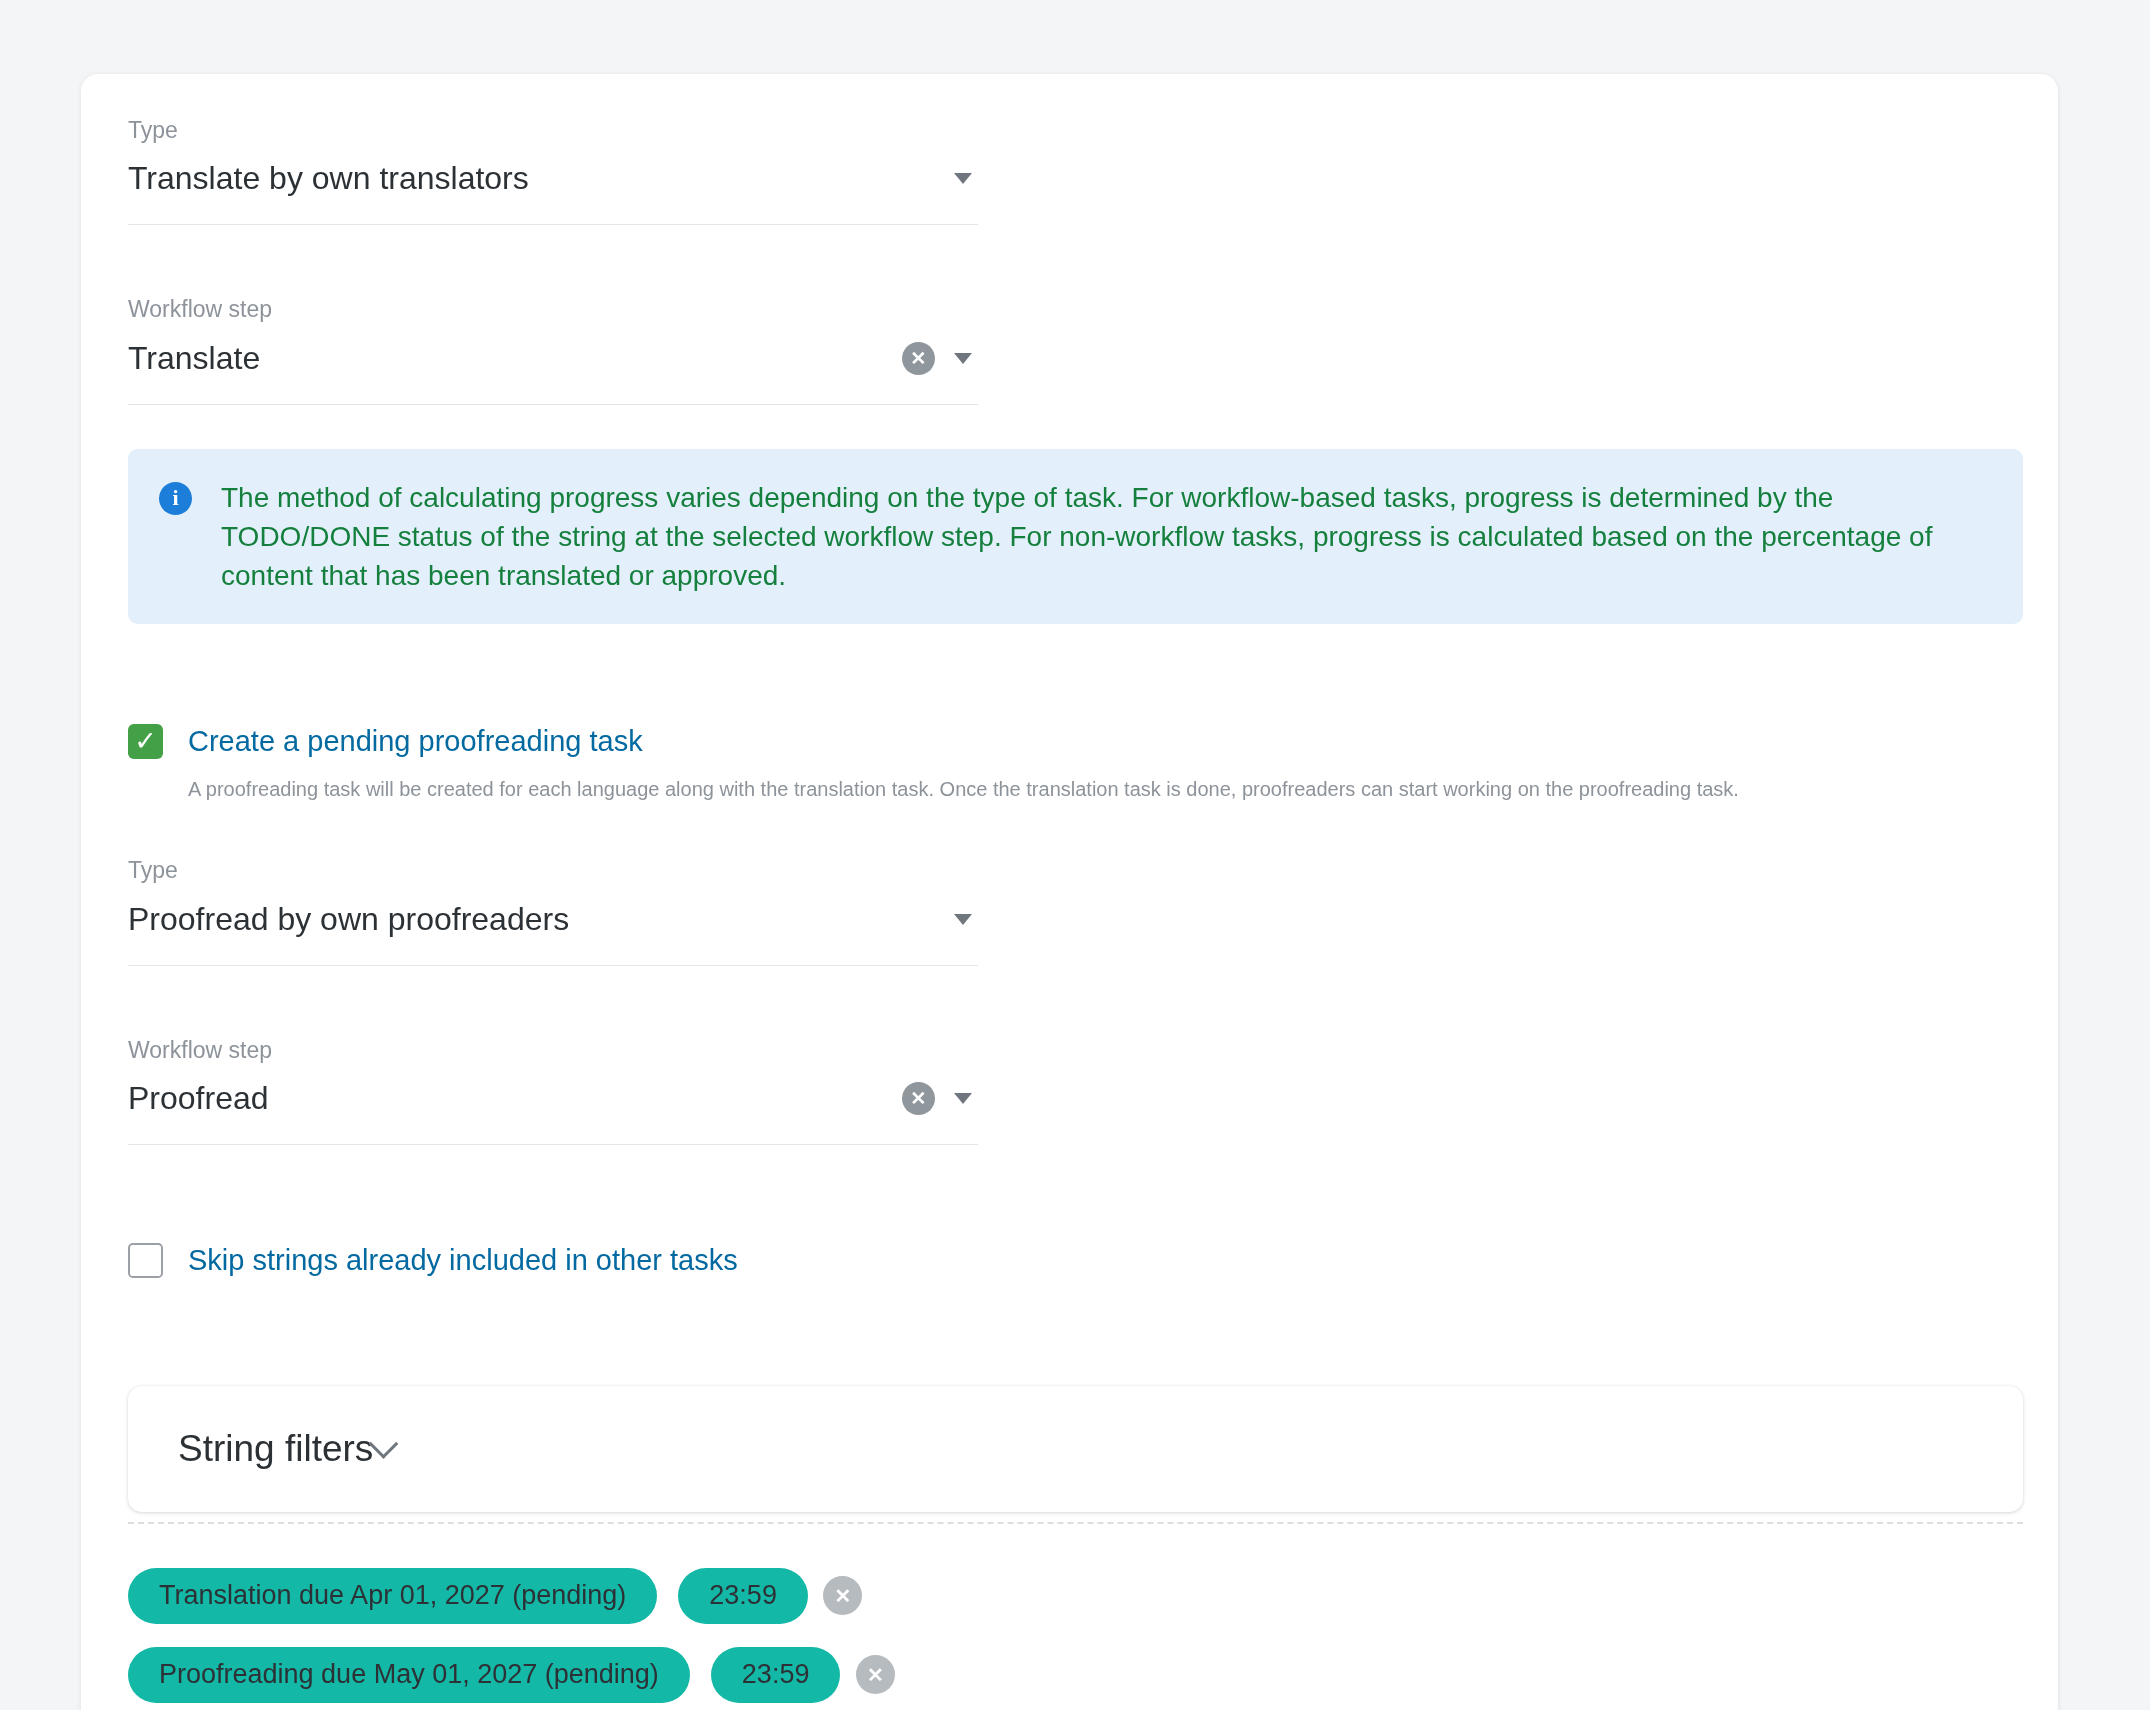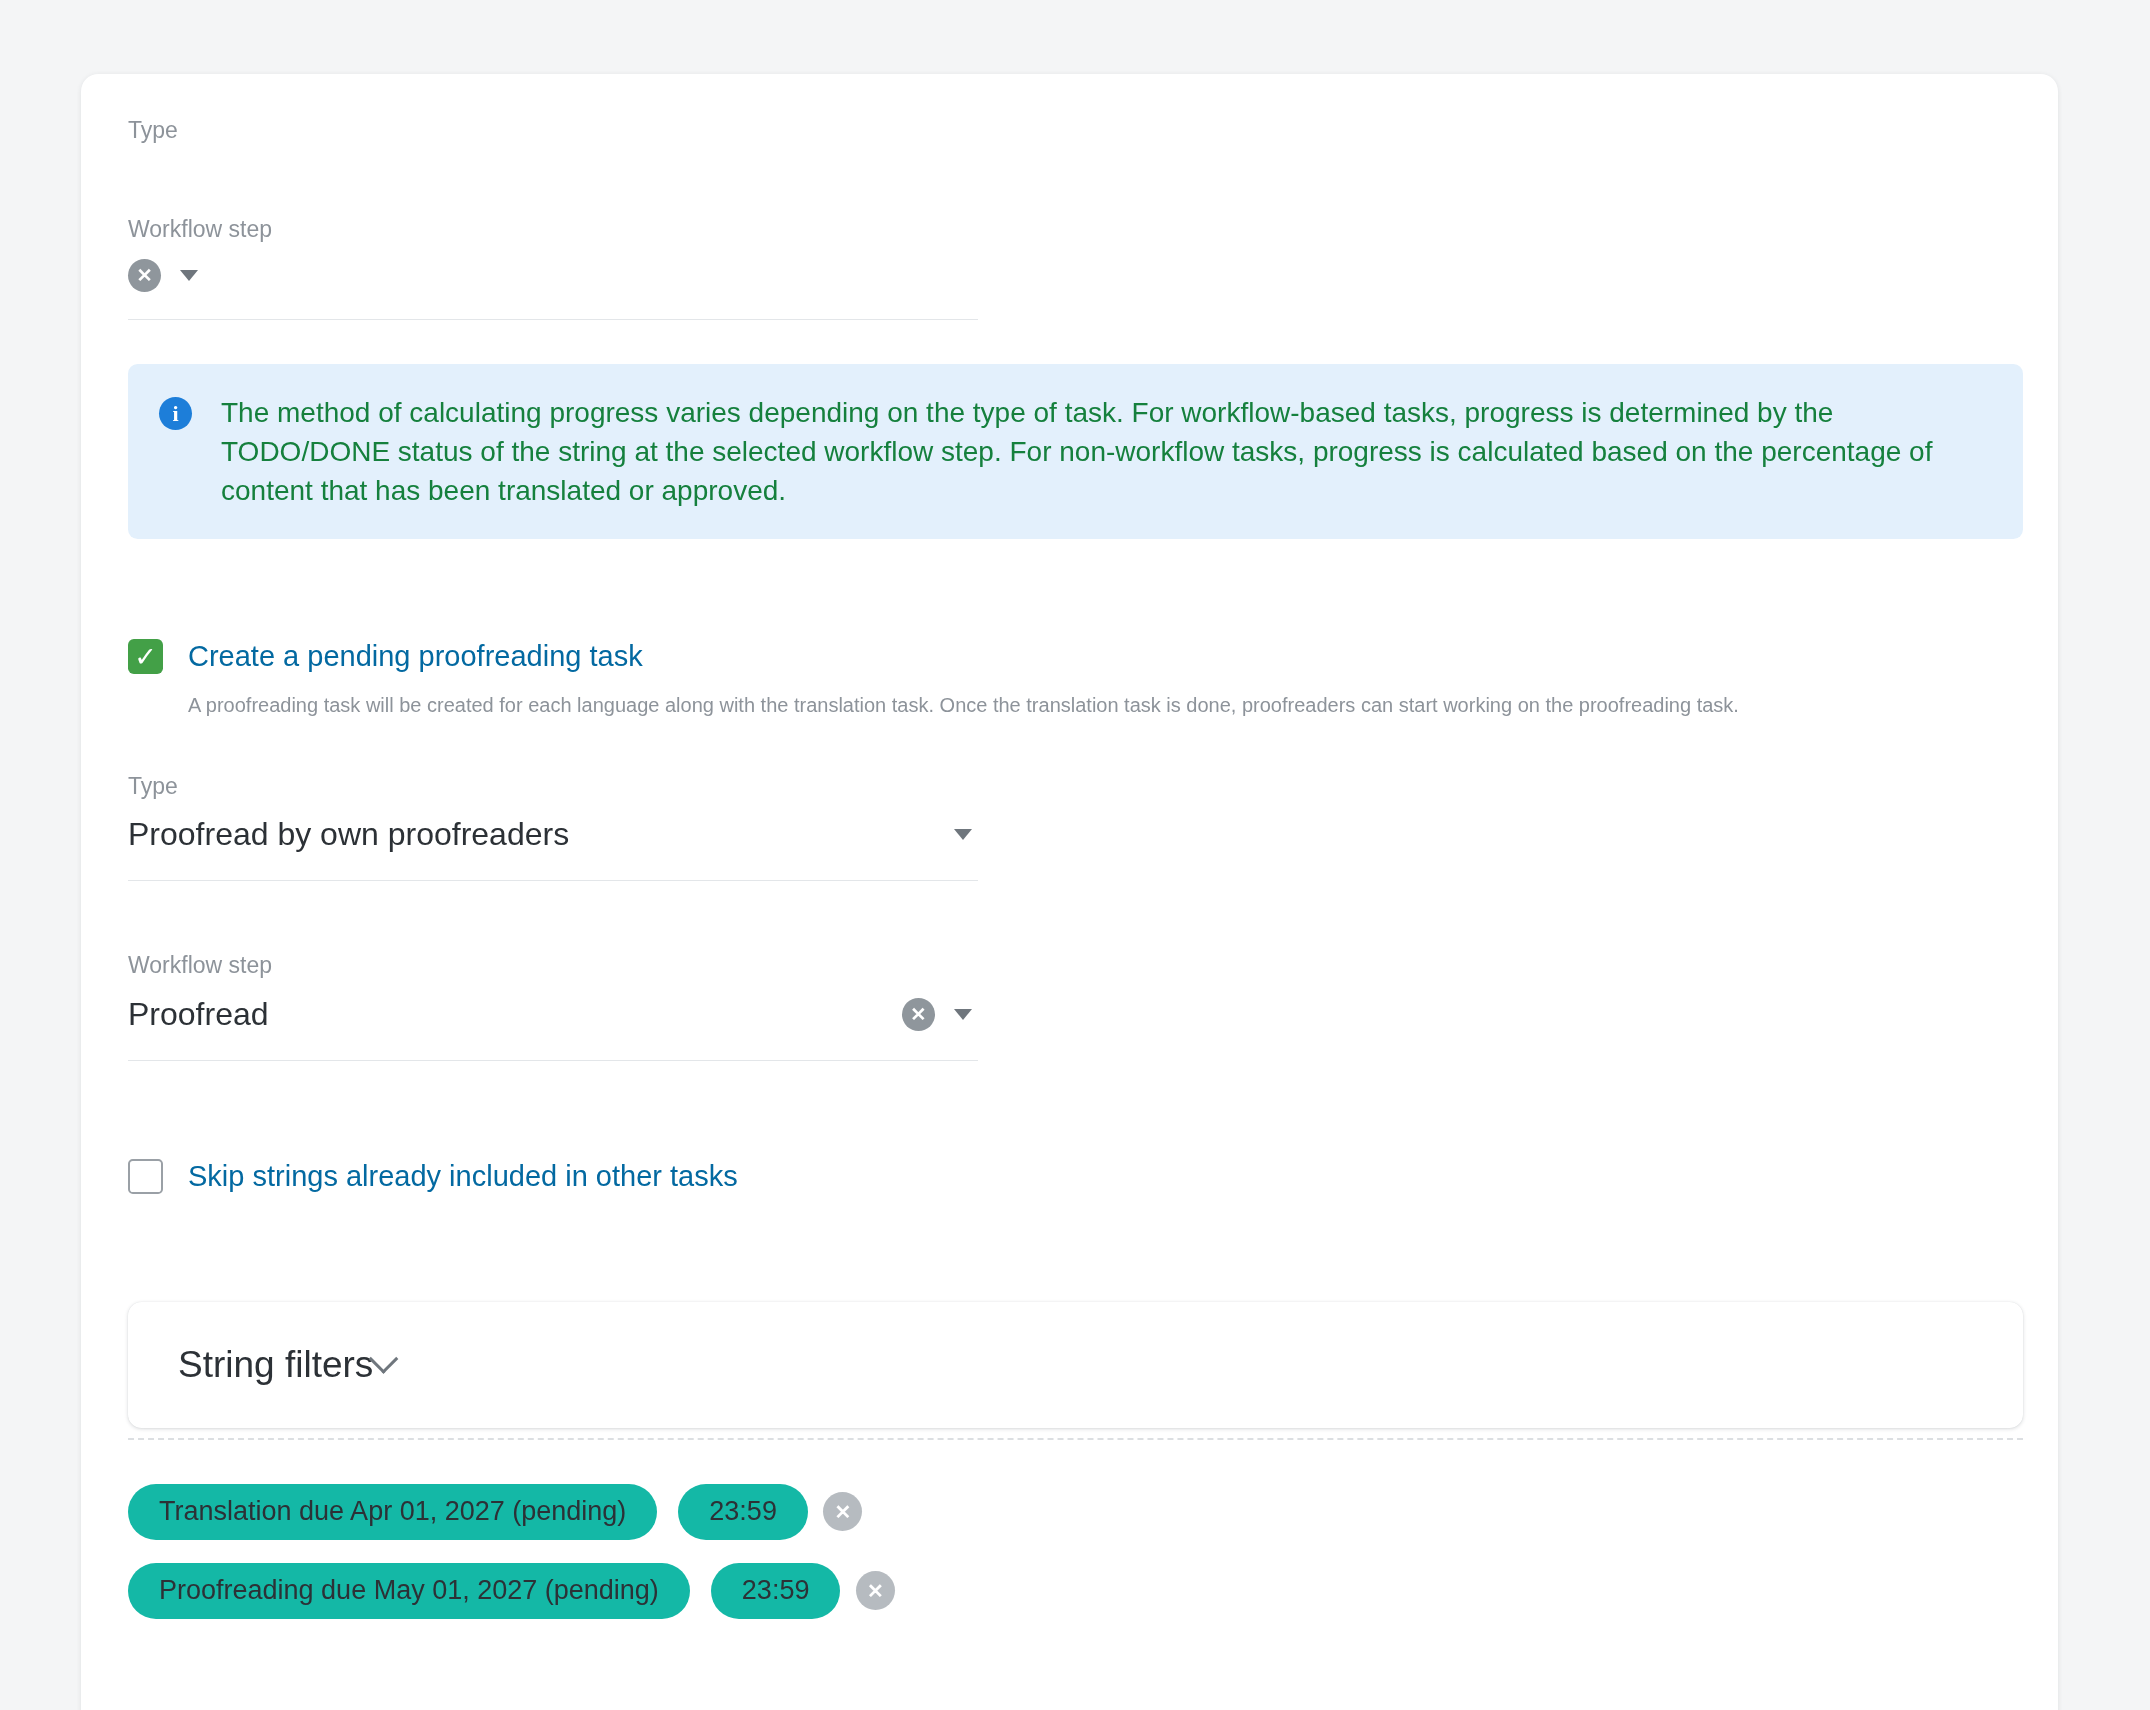--- a/index.html
+++ b/index.html
@@ -120,25 +120,30 @@
     margin-left: 15.4px; border: none; cursor: pointer;
   }
 </style>
 </head>
 <body>
 
 <div class="card">
 
   <div class="field">
     <div class="field-label">Type</div>
+    <div class="field-control">
+      <div class="field-value">Translate by own translators</div>
+      <div class="caret"></div>
+    </div>
   </div>
 
   <div class="field">
     <div class="field-label">Workflow step</div>
     <div class="field-control">
+      <div class="field-value">Translate</div>
       <button class="clear-btn">✕</button>
       <div class="caret"></div>
     </div>
   </div>
 
   <div class="info-box">
     <div class="info-icon">i</div>
     <div class="info-text">The method of calculating progress varies depending on the type of task. For workflow-based tasks, progress is determined by the TODO/DONE status of the string at the selected workflow step. For non-workflow tasks, progress is calculated based on the percentage of content that has been translated or approved.</div>
   </div>
 

